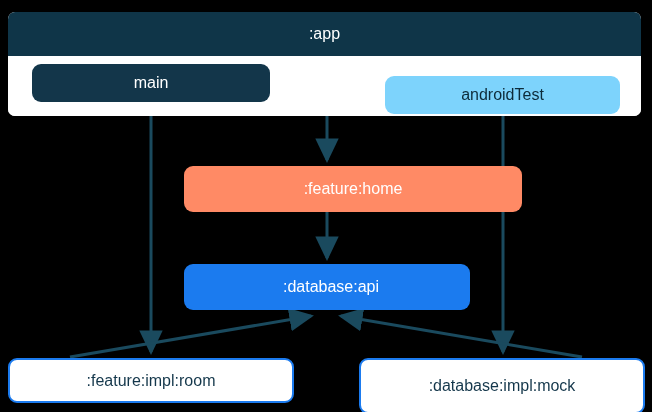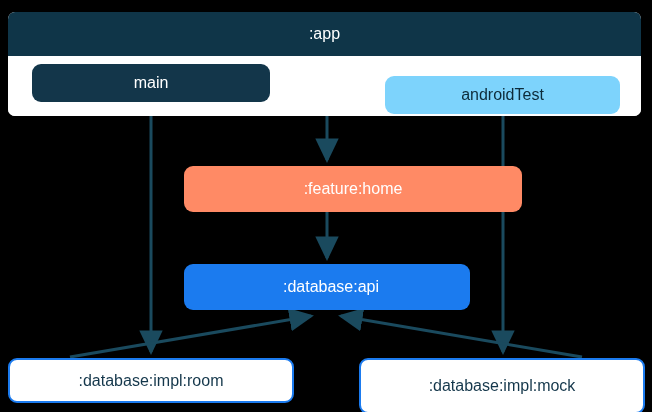--- a/index.html
+++ b/index.html
@@ -165,17 +165,17 @@
     <div class="cluster-body">
       <div class="node source-main">main</div>
       <div class="node source-androidtest">androidTest</div>
     </div>
   </div>
 
   <div class="node feature-home">:feature:home</div>
 
   <div class="node database-api">:database:api</div>
 
-  <div class="node impl-room">:database:impl:room</div>
+  <div class="node impl-room">:feature:impl:room</div>
 
   <div class="node impl-mock">:database:impl:mock</div>
 
 </div>
 
 </body></html>

